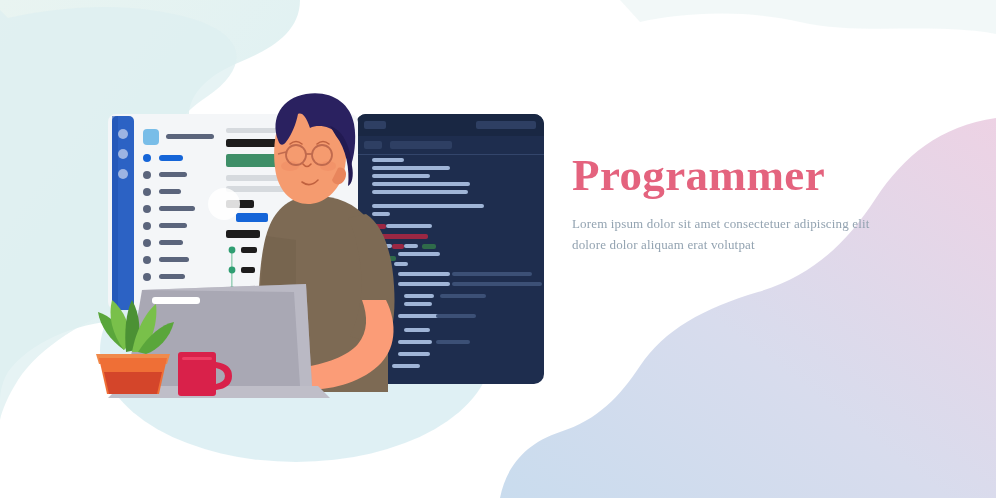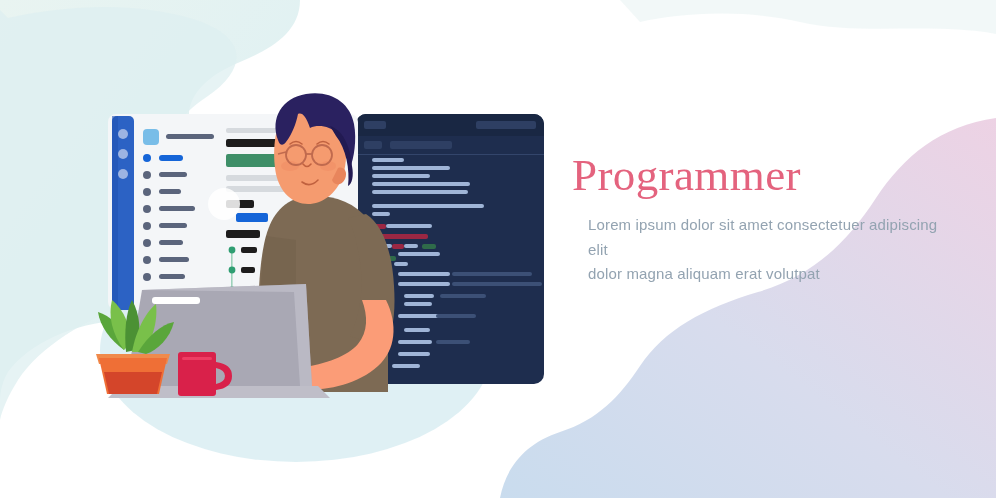--- a/index.html
+++ b/index.html
@@ -1,23 +1,23 @@
 <!DOCTYPE html>
 <html><head>
 <meta charset="utf-8">
 <style>
   html,body{margin:0;padding:0;background:#fff;}
   body{font-family:"Liberation Sans",sans-serif;}
   #stage{position:relative;width:996px;height:498px;overflow:hidden;background:#ffffff;}
   #bg{position:absolute;inset:0;width:996px;height:498px;}
   #art{position:absolute;left:0;top:0;width:996px;height:498px;}
   #copy{position:absolute;left:572px;top:152px;width:380px;}
-  #title{margin:0;font-family:"Liberation Serif",serif;font-size:45px;font-weight:400;
+  #title{margin:0;font-family:"Liberation Serif",serif;font-size:45px;font-weight:700;
          letter-spacing:.4px;color:#e4637e;line-height:1.05;}
-  #body{margin:14px 0 0 16px;font-family:Liberation Sans, sans-serif;font-size:15px;
+  #body{margin:14px 0 0 0;font-family:Liberation Serif, serif;font-size:13px;
         line-height:1.62;color:#93a3b1;letter-spacing:.15px;}
   #body span{display:block;}
 </style>
 </head>
 <body>
 
 <div id="stage">
 
   <svg id="bg" viewBox="0 0 996 498">
     <defs>
@@ -250,17 +250,17 @@
       <path d="M96,354 h74 l-3,10 h-68 Z" fill="#f08a4b"></path>
       <path d="M99,358 h68 l-8,36 h-52 Z" fill="#ef6f36"></path>
       <path d="M104,372 h58 l-5,22 h-48 Z" fill="#d4452a"></path>
     </g>
   </svg>
 
   <div id="copy">
     <h1 id="title">Programmer</h1>
     <p id="body">
       <span>Lorem ipsum dolor sit amet consectetuer adipiscing elit</span>
-      <span>dolor magna aliquam erat volutpat</span>
+      <span>dolore dolor aliquam erat volutpat</span>
     </p>
   </div>
 
 </div>
 
 </body></html>

